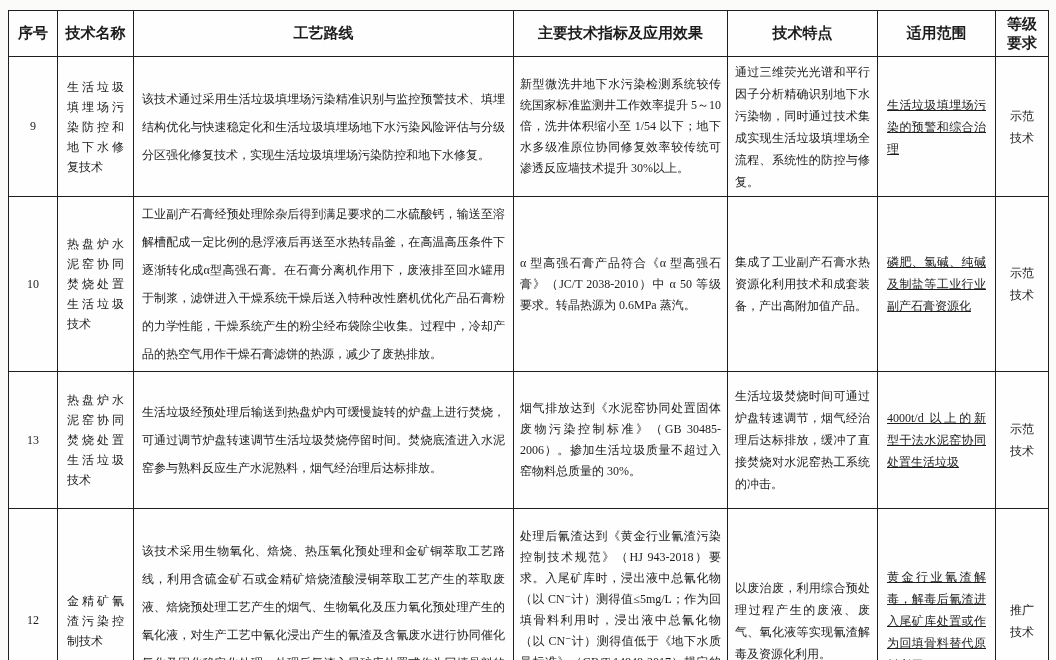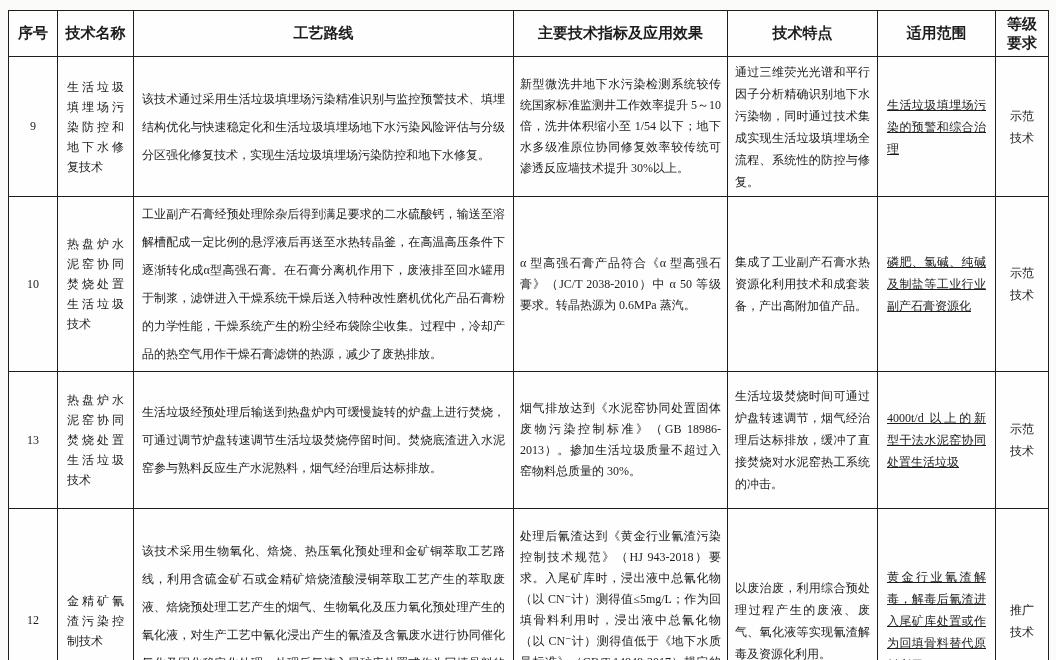--- a/index.html
+++ b/index.html
@@ -124,21 +124,21 @@
         <td class="process">工业副产石膏经预处理除杂后得到满足要求的二水硫酸钙，输送至溶解槽配成一定比例的悬浮液后再送至水热转晶釜，在高温高压条件下逐渐转化成α型高强石膏。在石膏分离机作用下，废液排至回水罐用于制浆，滤饼进入干燥系统干燥后送入特种改性磨机优化产品石膏粉的力学性能，干燥系统产生的粉尘经布袋除尘收集。过程中，冷却产品的热空气用作干燥石膏滤饼的热源，减少了废热排放。</td>
         <td class="ind">α 型高强石膏产品符合《α 型高强石膏》（JC/T 2038-2010）中 α 50 等级要求。转晶热源为 0.6MPa 蒸汽。</td>
         <td class="feat">集成了工业副产石膏水热资源化利用技术和成套装备，产出高附加值产品。</td>
         <td class="scope">磷肥、氯碱、纯碱及制盐等工业行业副产石膏资源化</td>
         <td class="cat">示范技术</td>
       </tr>
       <tr class="r2">
         <td class="no">13</td>
         <td class="name">热盘炉水泥窑协同焚烧处置生活垃圾技术</td>
         <td class="process">生活垃圾经预处理后输送到热盘炉内可缓慢旋转的炉盘上进行焚烧，可通过调节炉盘转速调节生活垃圾焚烧停留时间。焚烧底渣进入水泥窑参与熟料反应生产水泥熟料，烟气经治理后达标排放。</td>
-        <td class="ind">烟气排放达到《水泥窑协同处置固体废物污染控制标准》（GB 18986-2013）。掺加生活垃圾质量不超过入窑物料总质量的 30%。</td>
+        <td class="ind">烟气排放达到《水泥窑协同处置固体废物污染控制标准》（GB 30485-2006）。掺加生活垃圾质量不超过入窑物料总质量的 30%。</td>
         <td class="feat">生活垃圾焚烧时间可通过炉盘转速调节，烟气经治理后达标排放，缓冲了直接焚烧对水泥窑热工系统的冲击。</td>
         <td class="scope">4000t/d 以上的新型干法水泥窑协同处置生活垃圾</td>
         <td class="cat">示范技术</td>
       </tr>
       <tr class="r3">
         <td class="no">12</td>
         <td class="name">金精矿氰渣污染控制技术</td>
         <td class="process">该技术采用生物氧化、焙烧、热压氧化预处理和金矿铜萃取工艺路线，利用含硫金矿石或金精矿焙烧渣酸浸铜萃取工艺产生的萃取废液、焙烧预处理工艺产生的烟气、生物氧化及压力氧化预处理产生的氧化液，对生产工艺中氰化浸出产生的氰渣及含氰废水进行协同催化氧化及固化稳定化处理。处理后氰渣入尾矿库处置或作为回填骨料的替代原料利用。</td>
         <td class="ind">处理后氰渣达到《黄金行业氰渣污染控制技术规范》（HJ 943-2018）要求。入尾矿库时，浸出液中总氰化物（以 CN⁻计）测得值≤5mg/L；作为回填骨料利用时，浸出液中总氰化物（以 CN⁻计）测得值低于《地下水质量标准》（GB/T 14848-2017）规定的回填所在地地下水质量分类的相应指标限值。</td>
         <td class="feat">以废治废，利用综合预处理过程产生的废液、废气、氧化液等实现氰渣解毒及资源化利用。</td>

